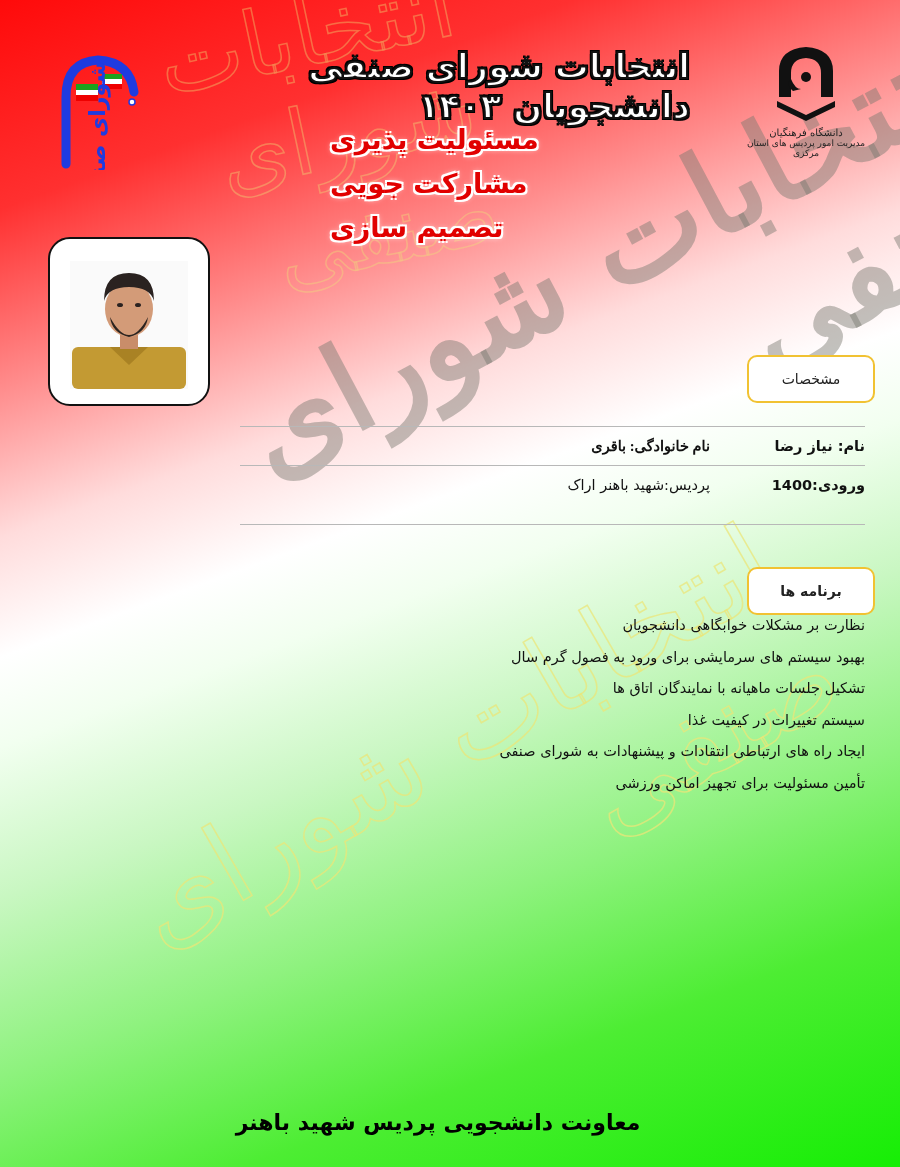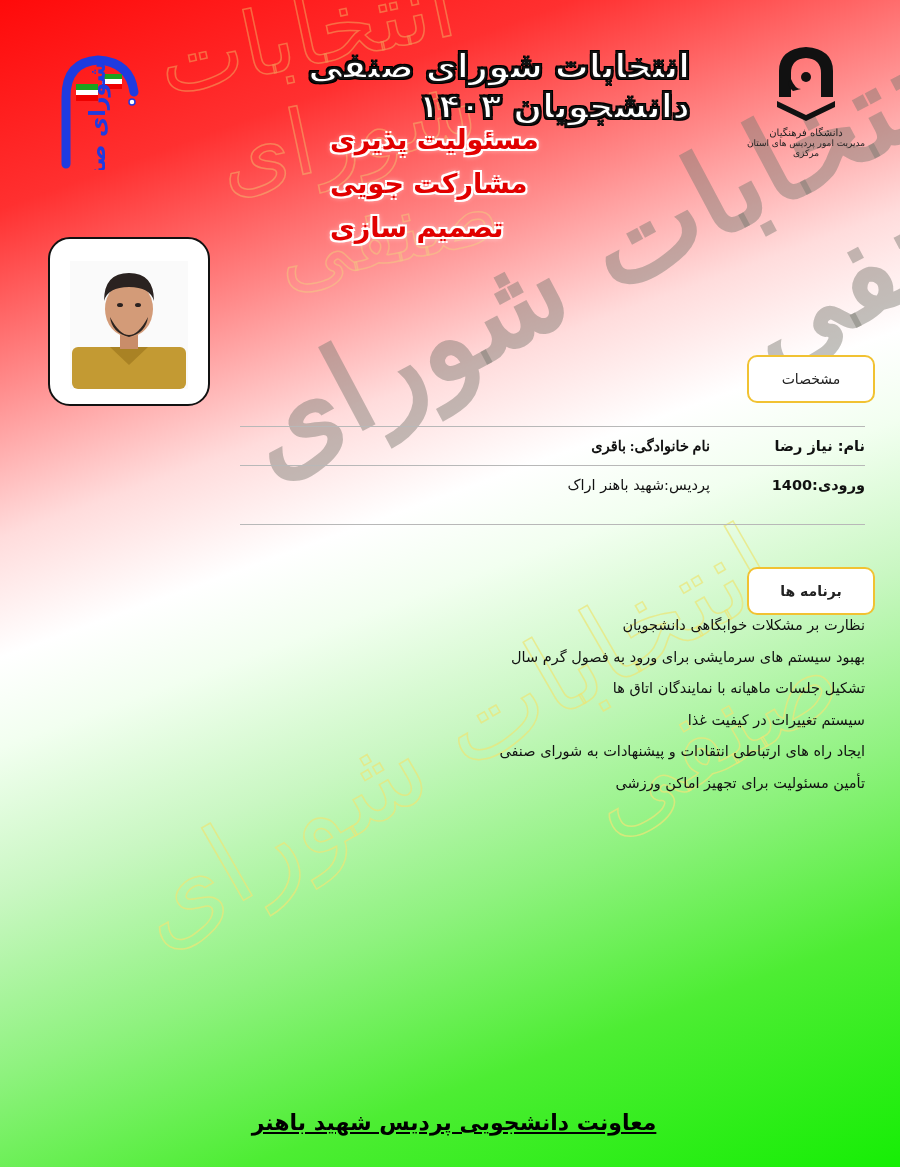--- a/index.html
+++ b/index.html
@@ -49,22 +49,22 @@
   .cell { font-size:14.5px; color:#111; line-height:26px; padding:6px 0; }
   .c1 { width:155px; font-weight:bold; }
   .c2 { width:210px; }
   .c3 { width:245px; font-weight:bold; }
   .b { font-weight:bold;font-family:Liberation Serif, serif; }
 
   .programs { position:absolute; top:610px; right:35px; width:520px; direction:rtl; text-align:right; }
   .program { font-size:14.5px; color:#111; line-height:31.5px; white-space:nowrap; }
 
   .footer {
-    position:absolute; top:1110px; left:244px; width:420px; text-align:center; direction:rtl;
-    font-size:22px; font-weight:bold; color:#000;text-decoration:underline;
+    position:absolute; top:1110px; left:228px; width:420px; text-align:center; direction:rtl;
+    font-size:22px; font-weight:bold; color:#000;
   }
 </style>
 </head>
 <body>
 
 <div class="wm wm-gray" style="top:430px; left:120px; font-size:120px; transform:rotate(-28deg); transform-origin:left top; width:900px; direction:rtl;">انتخابات شورای صنفی</div>
 <div class="wm wm-outline" style="top:0px; left:-20px; font-size:90px; transform:rotate(-12deg); width:500px; direction:rtl; opacity:0.5;">انتخابات شورای صنفی</div>
 <div class="wm wm-outline" style="top:900px; left:40px; font-size:110px; transform:rotate(-30deg); transform-origin:left top; width:800px; direction:rtl;">انتخابات شورای صنفی</div>
 
 <div class="logo-left">

